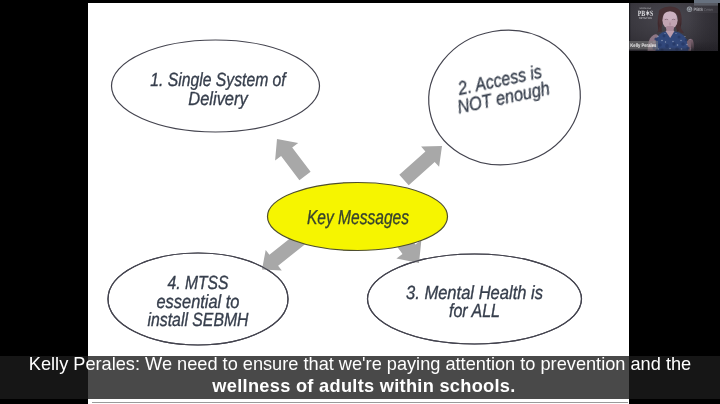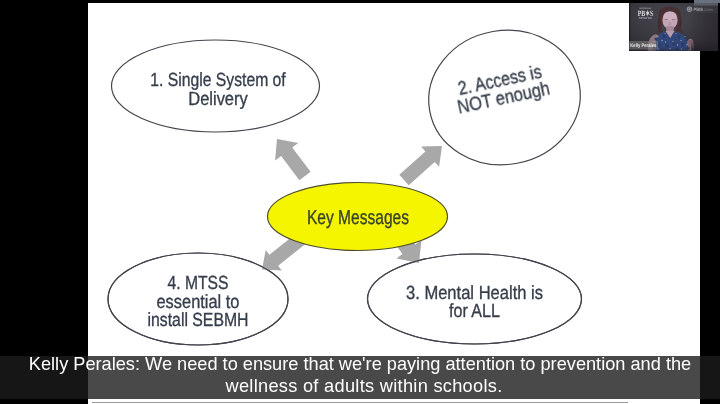--- a/index.html
+++ b/index.html
@@ -1,24 +1,24 @@
 <!DOCTYPE html>
 <html><head>
 <meta charset="utf-8">
 <style>
   html,body{margin:0;padding:0;background:#000;}
   #stage{position:relative;width:720px;height:404px;background:#000;overflow:hidden;
          font-family:"Liberation Sans",sans-serif;}
-  #slide{position:absolute;left:88px;top:3px;width:612px;height:401px;background:#fff;transform:translateZ(0);}
+  #slide{position:absolute;left:88px;top:3px;width:541px;height:401px;background:#fff;transform:translateZ(0);font-style:italic;}
   #slide svg{filter:blur(0.3px);}
   #caption{position:absolute;left:0;top:356px;width:720px;height:42.5px;transform:translateZ(0);
            background:rgba(28,28,28,0.8);color:#fff;text-align:center;
            font-size:18.2px;line-height:21.8px;z-index:30;}
   #caption .inner{margin-top:-1.7px;}
-  #cap2{letter-spacing:0.3px;position:relative;left:4px;}
+  #cap2{letter-spacing:0.3px;position:relative;left:4px;font-weight:bold;}
   #botline{position:absolute;left:92px;top:402px;width:536px;height:1.2px;background:#9a9a9a;z-index:5;}
   #video{position:absolute;left:629px;top:3px;width:73px;height:48px;z-index:20;filter:blur(0.4px);transform:translateZ(0);}
   #topstrip{position:absolute;left:0;top:0;width:720px;height:3px;background:#000;z-index:25;}
   #topright{position:absolute;left:694px;top:0;width:26px;height:3px;background:#67717f;z-index:26;}
 </style>
 </head>
 <body>
 <div id="stage">
   <div id="slide">
     <svg width="541" height="401" viewBox="0 0 541 401">

